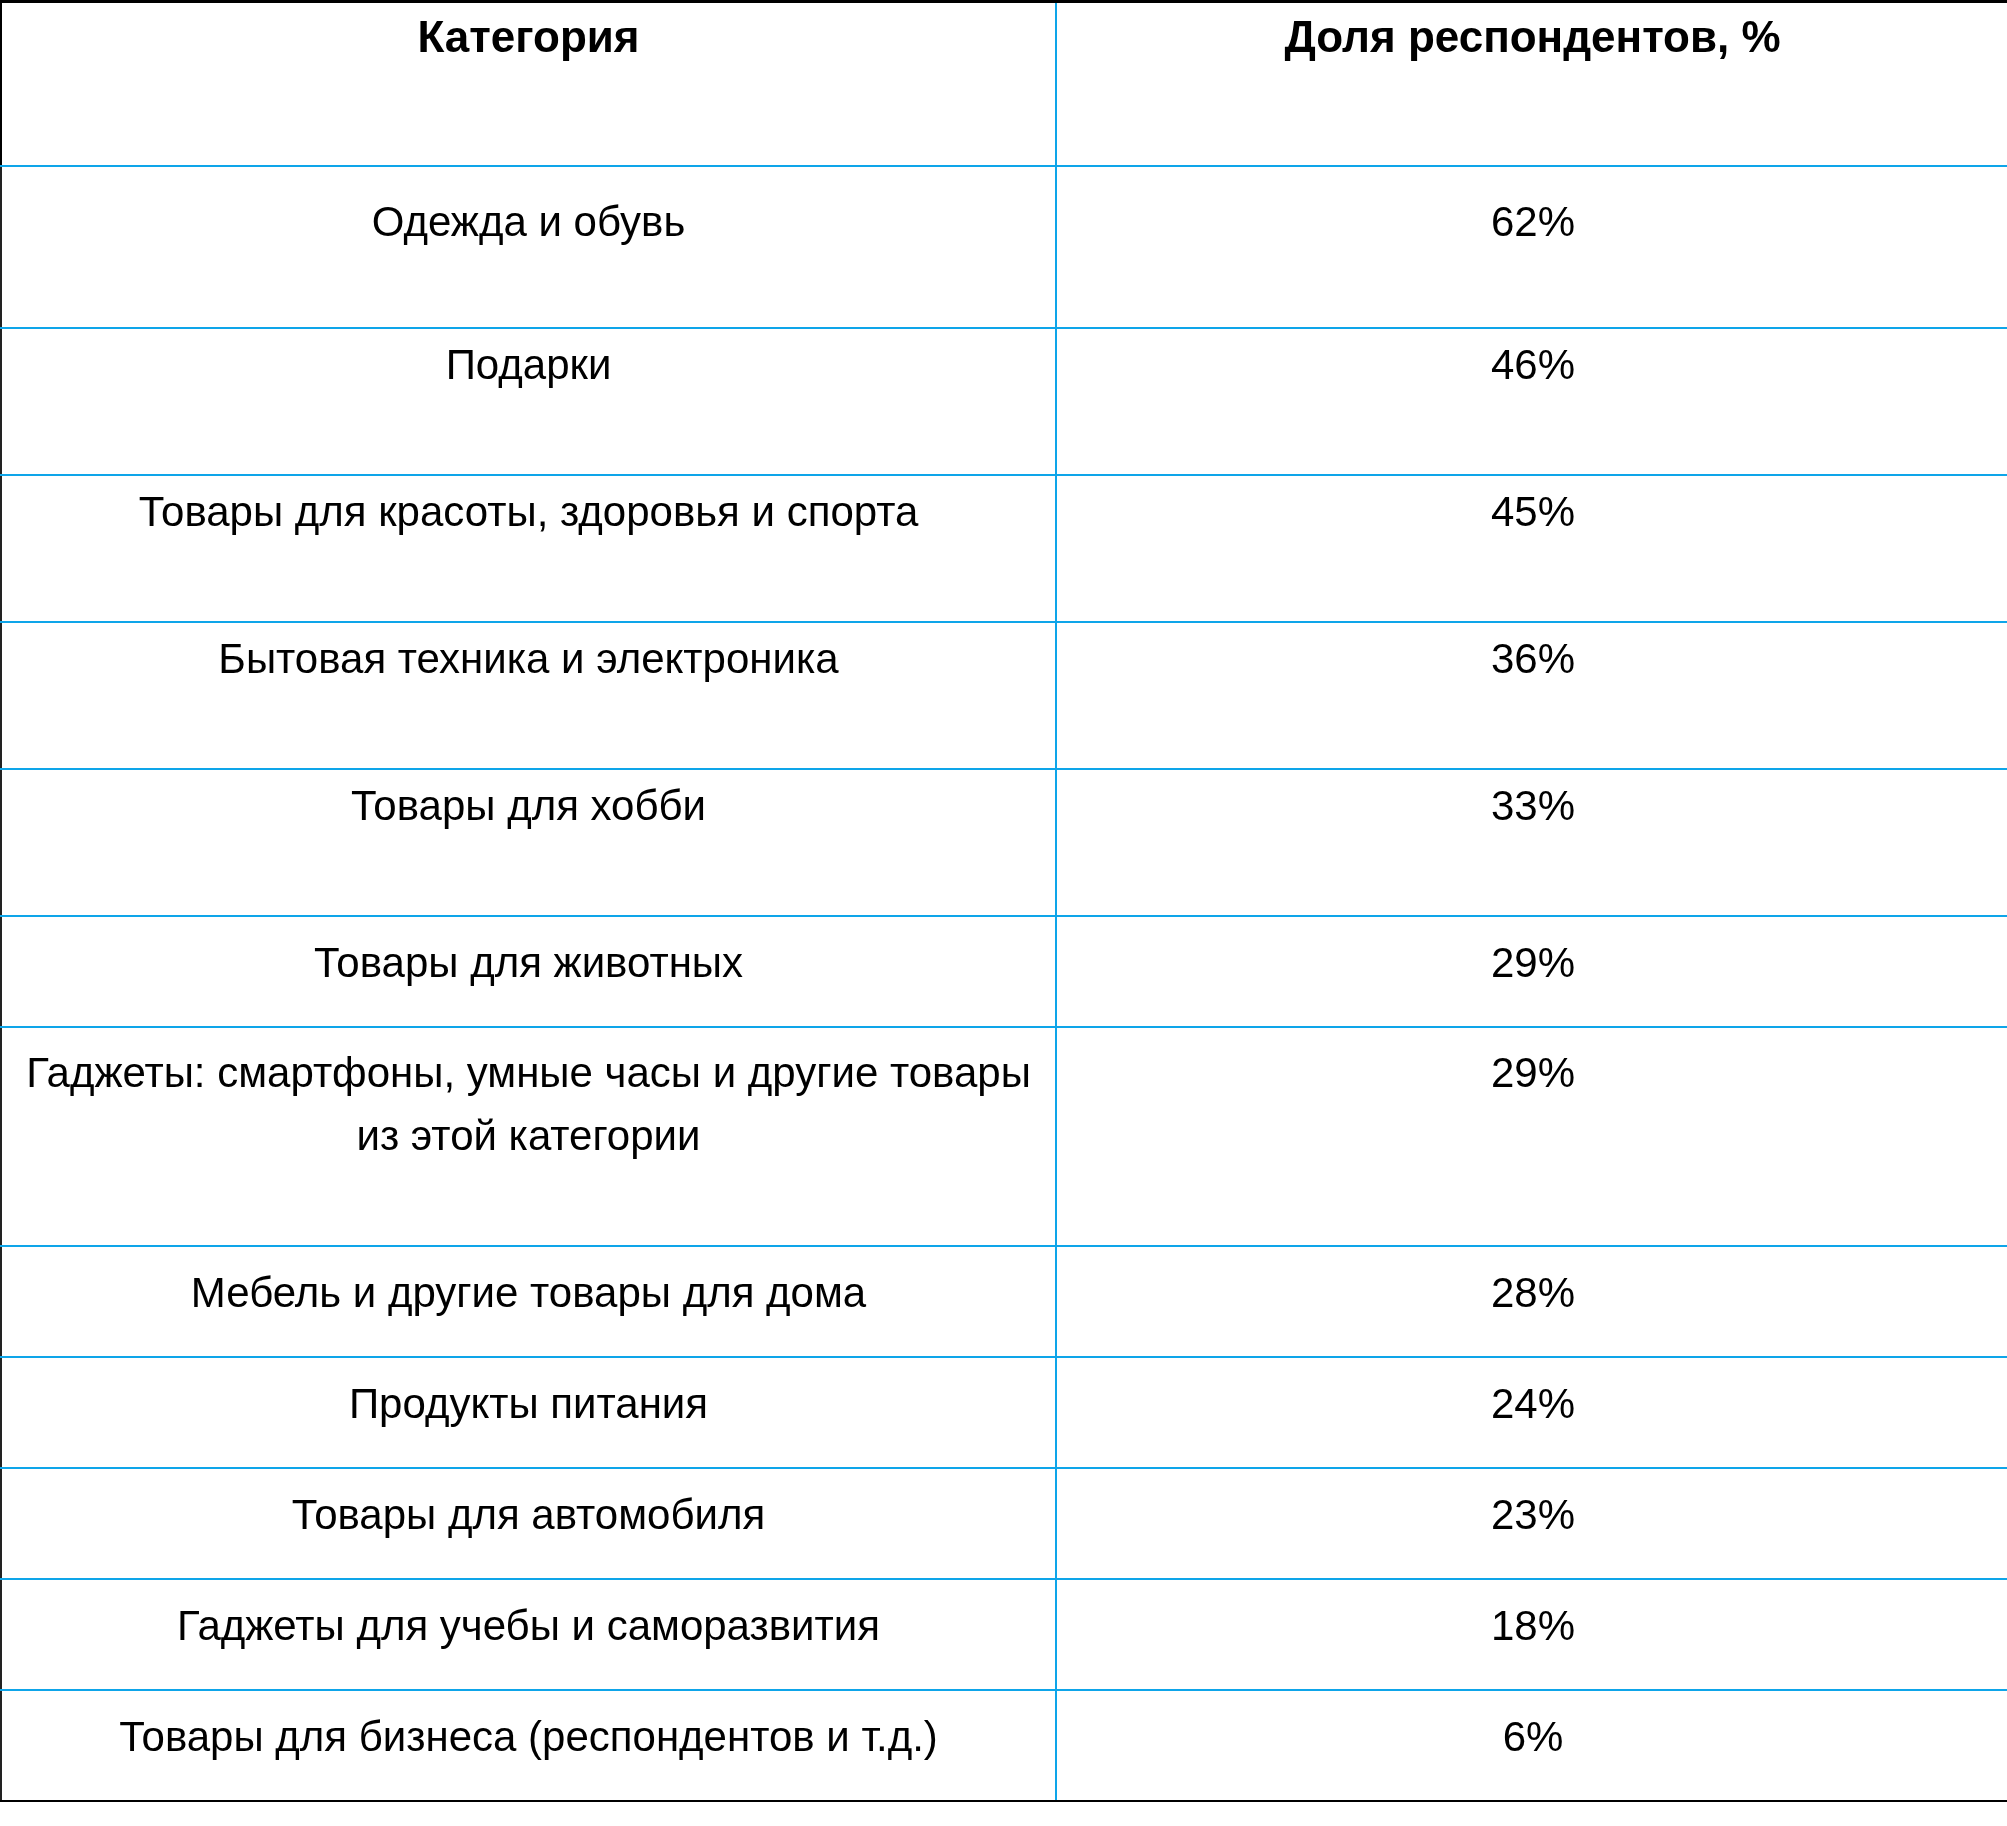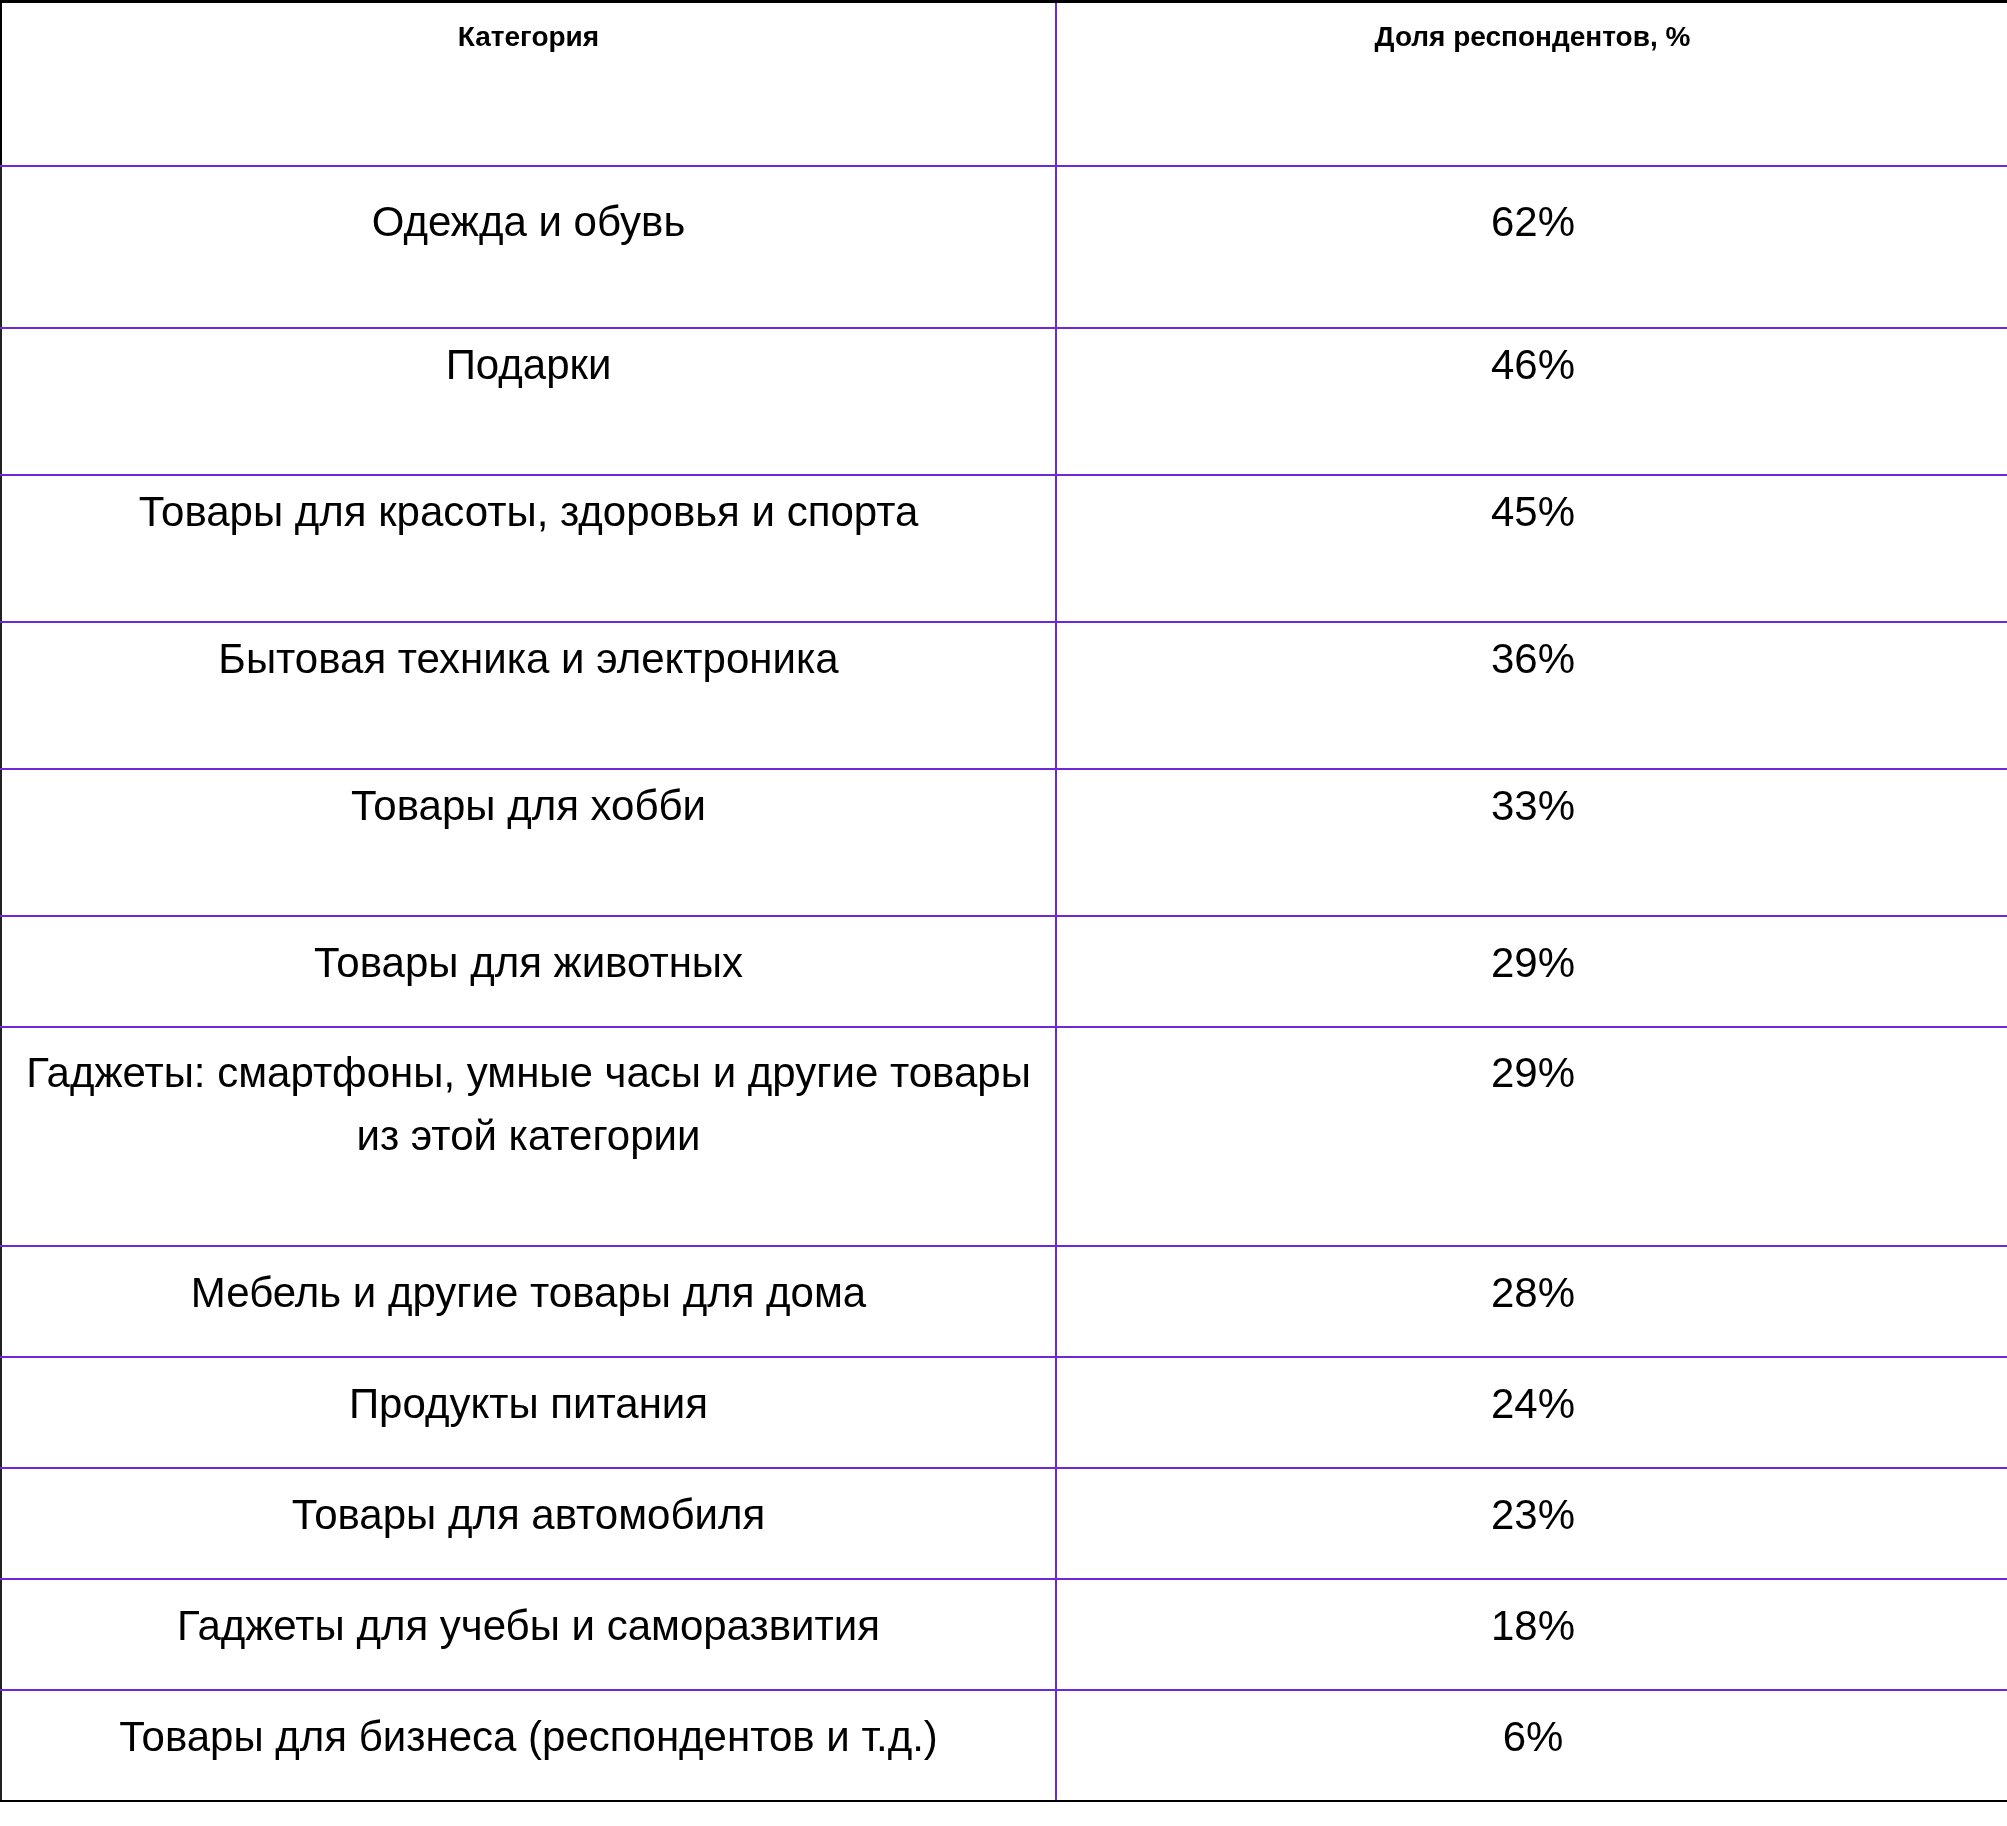--- a/index.html
+++ b/index.html
@@ -2,24 +2,24 @@
 <html><head>
   <meta charset="utf-8">
   <style>
     html, body { margin: 0; padding: 0; background: #ffffff; }
     body { width: 2007px; height: 1826px; position: relative; overflow: hidden;
            font-family: "Liberation Sans", sans-serif; color: #000; }
     table { position: absolute; left: 0; top: 0; width: 2007px;
             border-collapse: collapse; table-layout: fixed; }
     col.c1 { width: 1055px; }
     col.c2 { width: 953px; }
-    th, td { border: 2px solid #6d28d9; text-align: center; vertical-align: top;
+    th, td { border: 2px solid #0ea5e9; text-align: center; vertical-align: top;
              padding: 0 13.7px; box-sizing: border-box; }
     thead th { border-top: 3.9px solid #000; border-left: 2.9px solid #000;
-               font-weight: bold; font-size: 28px; height: 164px;
+               font-weight: bold; font-size: 44px; height: 164px;
                padding-top: 7.8px; line-height: 51px; }
     thead th:nth-child(2) { border-left: 2.9px solid #000; }
     td { font-size: 42px; line-height: 63px; padding-top: 23.5px; }
     tr.tall td { height: 162px; }
     tr.mid td { height: 147px; padding-top: 4px; }
     tr.std td { height: 111px; padding-top: 14px; }
     tr.two td { height: 219px; padding-top: 13.7px; }
     tbody tr:last-child td { border-bottom: 2.9px solid #000; }
     td:first-child { border-left: 2px solid #222; }
     td:last-child { border-right: none; }

